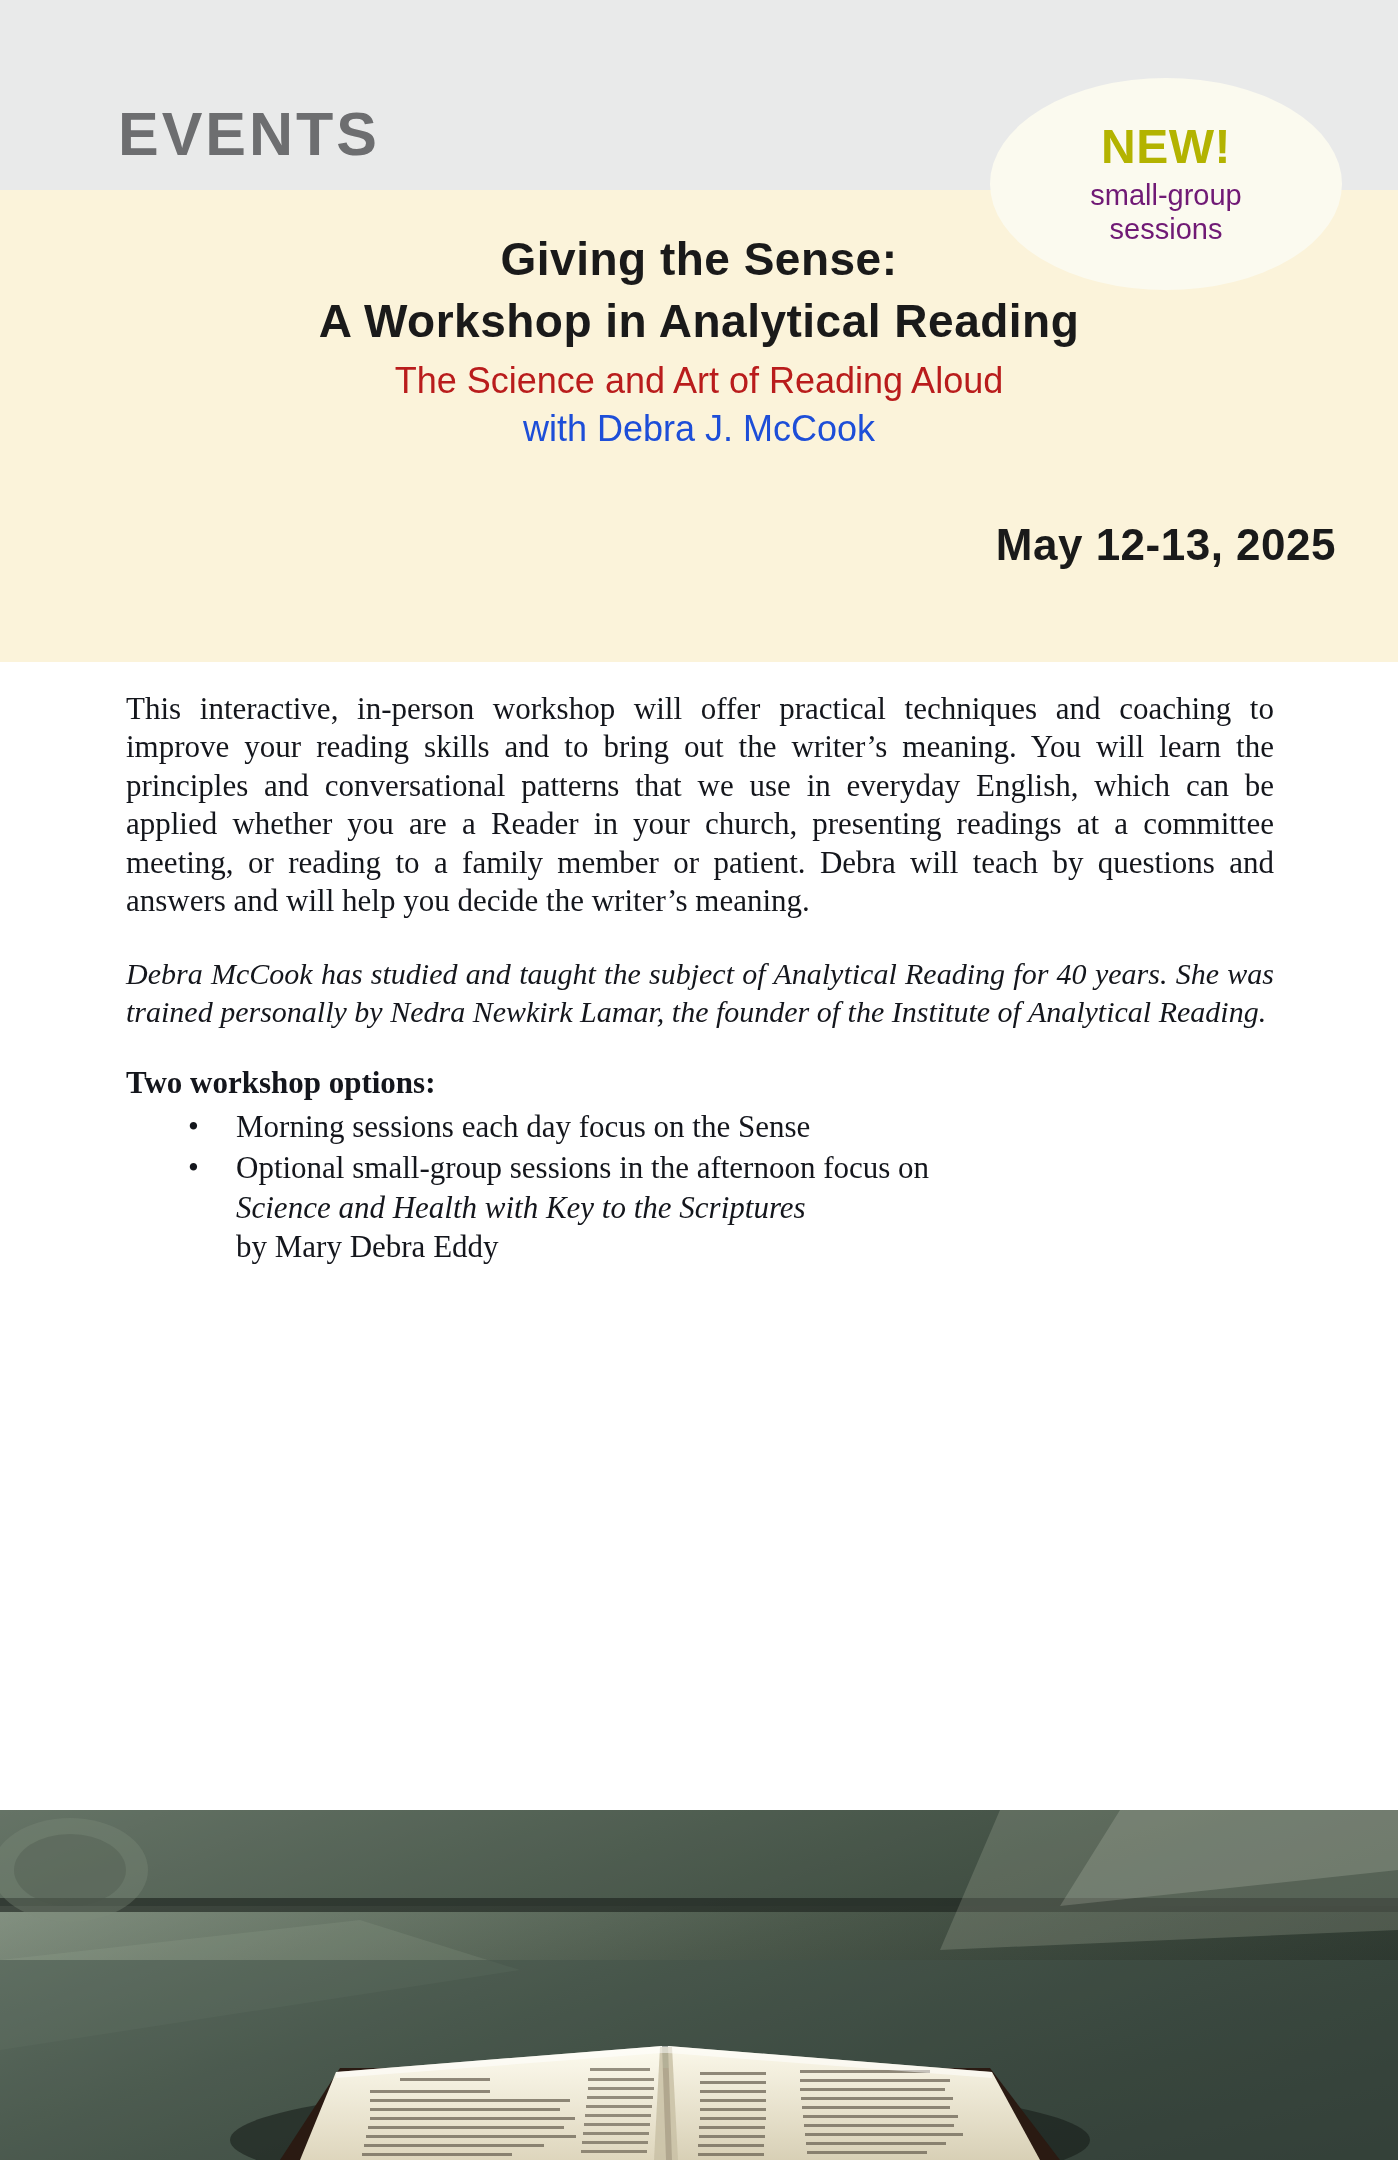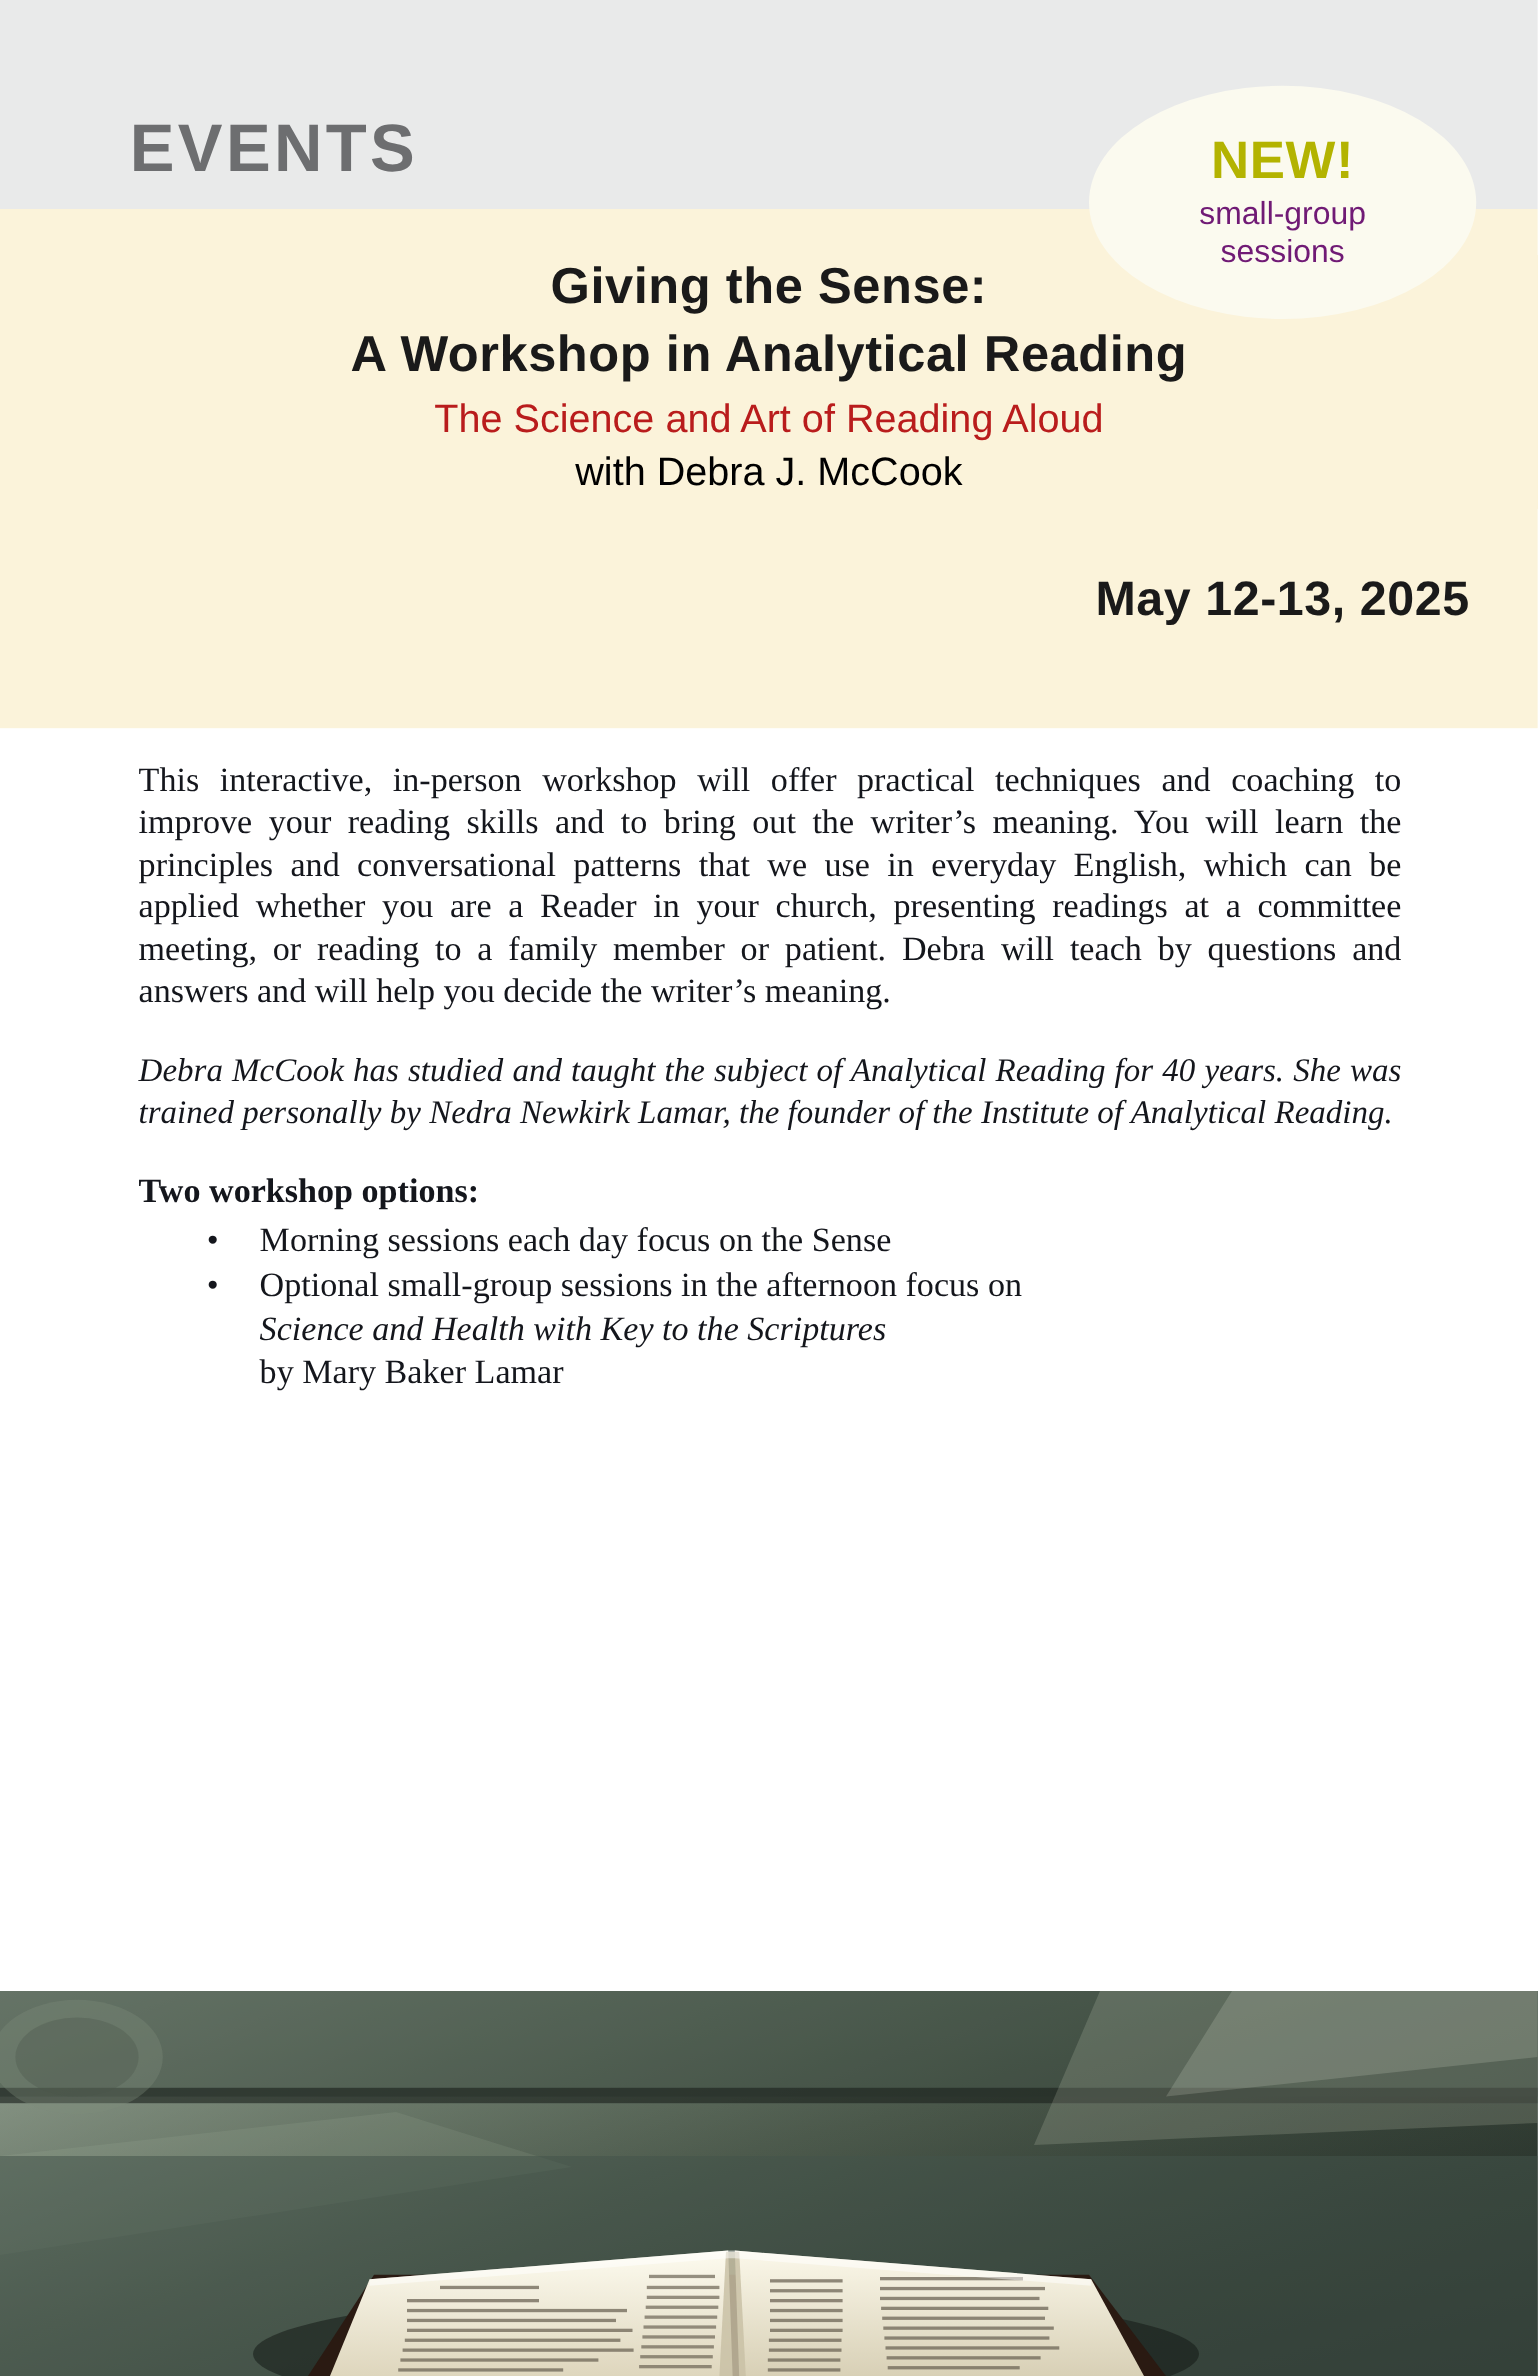--- a/index.html
+++ b/index.html
@@ -72,21 +72,21 @@
   }
   .hero-sub1 {
     font-size: 36px;
     margin-top: 12px;
     color: #b91c1c;
     font-weight: 400;
   }
   .hero-sub2 {
     font-size: 36px;
     margin-top: 6px;
-    color: #000000;
+    color: #1d4ed8;
     font-weight: 400;
   }
   .hero-date {
     position: absolute;
     right: 62px;
     top: 330px;
     z-index: 4;
     font-size: 44px;
     font-weight: bold;
     color: #1a1a1a;
@@ -231,21 +231,21 @@
   <p class="ital">Debra McCook has studied and taught the subject of Analytical Reading for 40 years. She was trained personally by Nedra Newkirk Lamar, the founder of the Institute of Analytical Reading.</p>
 
   <div class="options-head">Two workshop options:</div>
   <ul class="options">
     <li>
       <span>Morning sessions each day focus on the Sense</span>
     </li>
     <li>
       <span>Optional small-group sessions in the afternoon focus on</span>
       <span class="opt-italic">Science and Health with Key to the Scriptures</span>
-      <span class="opt-plain">by Mary Baker Lamar</span>
+      <span class="opt-plain">by Mary Debra Eddy</span>
     </li>
   </ul>
 
 </div>
 
 <div class="photo">
   <svg width="1398" height="350" viewBox="0 0 1398 350" preserveAspectRatio="none">
     <defs>
       <linearGradient id="tableG" x1="0" y1="0" x2="1" y2="1">
         <stop offset="0%" stop-color="#4f6257"></stop>

